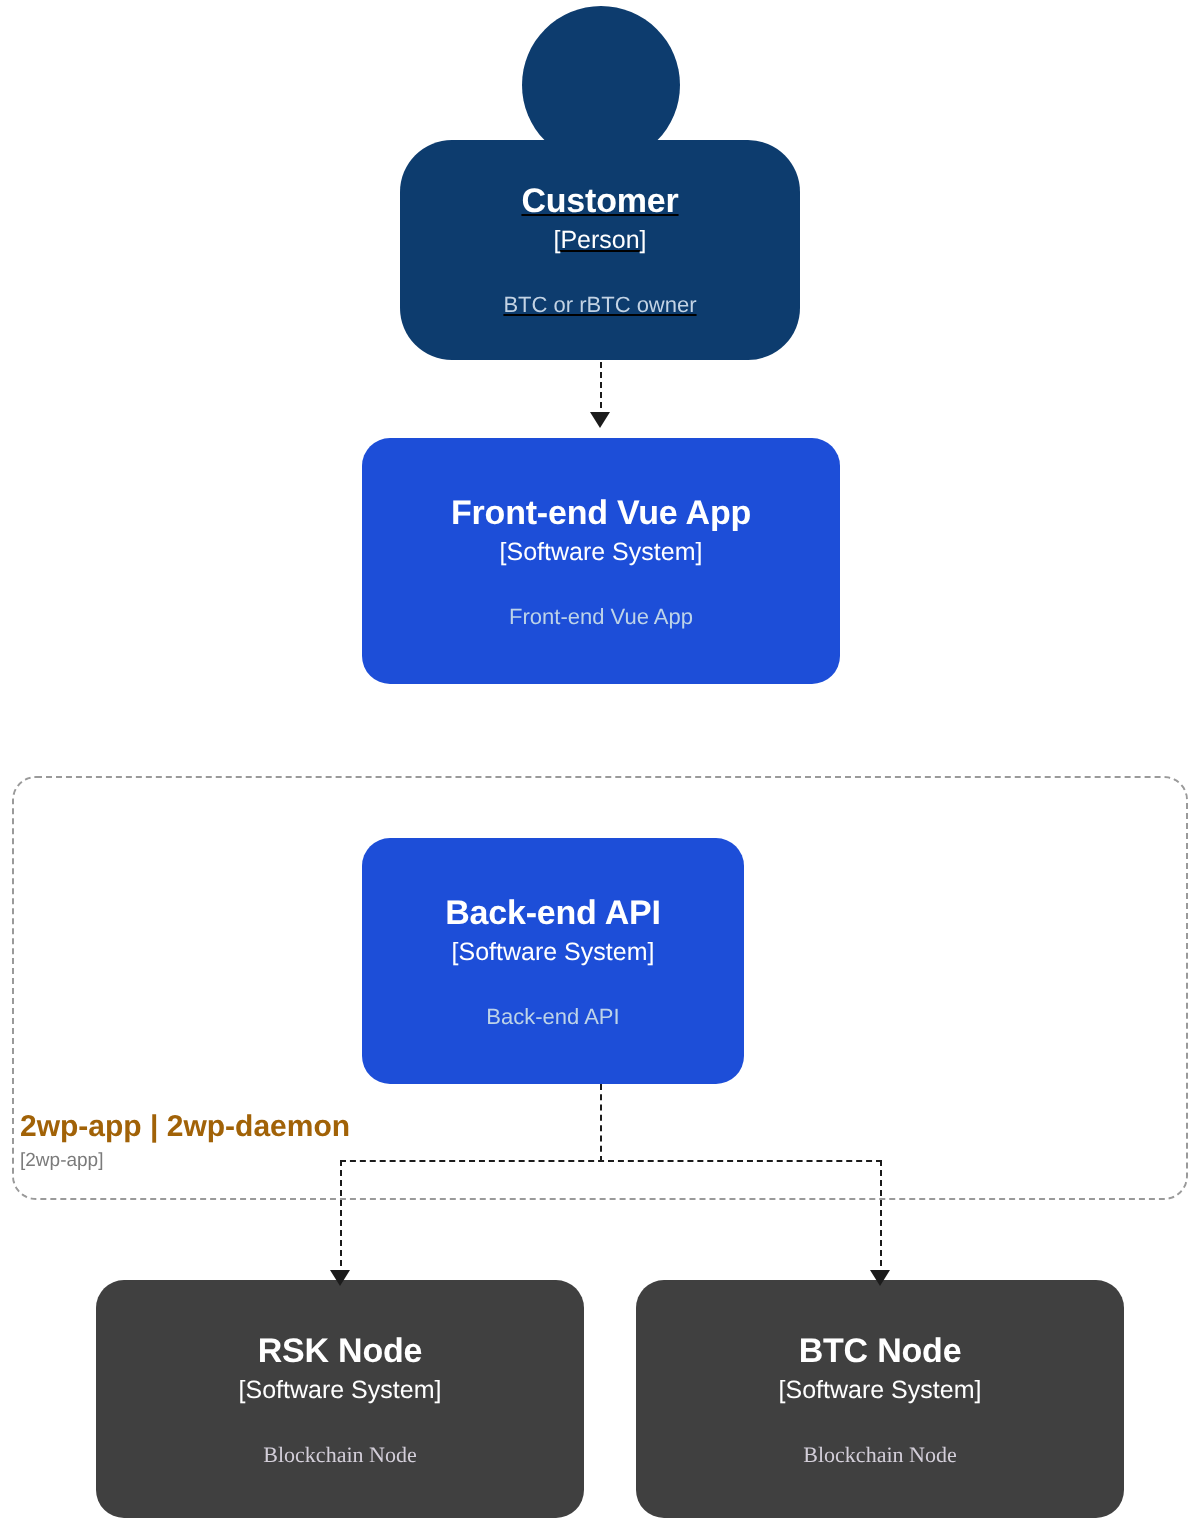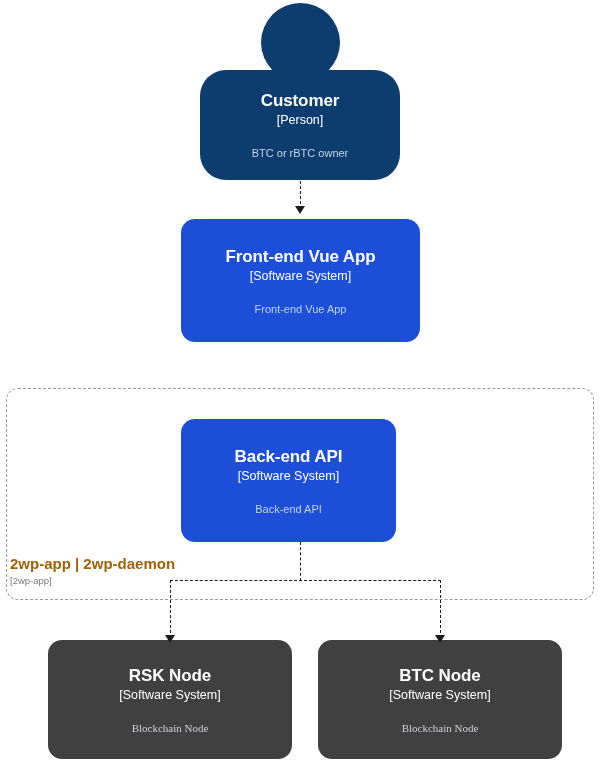--- a/index.html
+++ b/index.html
@@ -53,20 +53,21 @@
   
   .person-head {
     position: absolute;
     border-radius: 50%;
     background: #0d3c6e;
     z-index: 2;
   }
   .person-body {
     background: #0d3c6e;
     border-radius: 26px;
+    text-decoration: underline;
   }
   .person-body .desc { color: #c3d3e4; }
 
   
   .sys-internal { background: #1d4ed8; }
   .sys-internal .desc { color: #bdd3e8; }
 
   
   .sys-external { background: #404040; }
   .sys-external .desc { color: #d3ced9; font-family: Liberation Serif, serif; }
@@ -143,21 +144,21 @@
 
   <div class="vline" style="left:300px; top:181px; height:28px;"></div>
   <div class="arrowhead" style="left:295px; top:206px;"></div>
 
   <div class="node sys-internal" style="left:181px; top:219px; width:239px; height:123px;">
     <div class="title">Front-end Vue App</div>
     <div class="meta">[Software System]</div>
     <div class="desc">Front-end Vue App</div>
   </div>
 
-  <div class="node sys-internal" style="left:181px; top:419px; width:215px; height:123px;">
+  <div class="node sys-internal" style="left:181px; top:419px; width:191px; height:123px;">
     <div class="title">Back-end API</div>
     <div class="meta">[Software System]</div>
     <div class="desc">Back-end API</div>
   </div>
 
   <div class="vline" style="left:300px; top:542px; height:39px;"></div>
   <div class="hline" style="left:170px; top:580px; width:271px;"></div>
 
   <div class="vline" style="left:170px; top:580px; height:58px;"></div>
   <div class="arrowhead" style="left:165px; top:635px;"></div>

